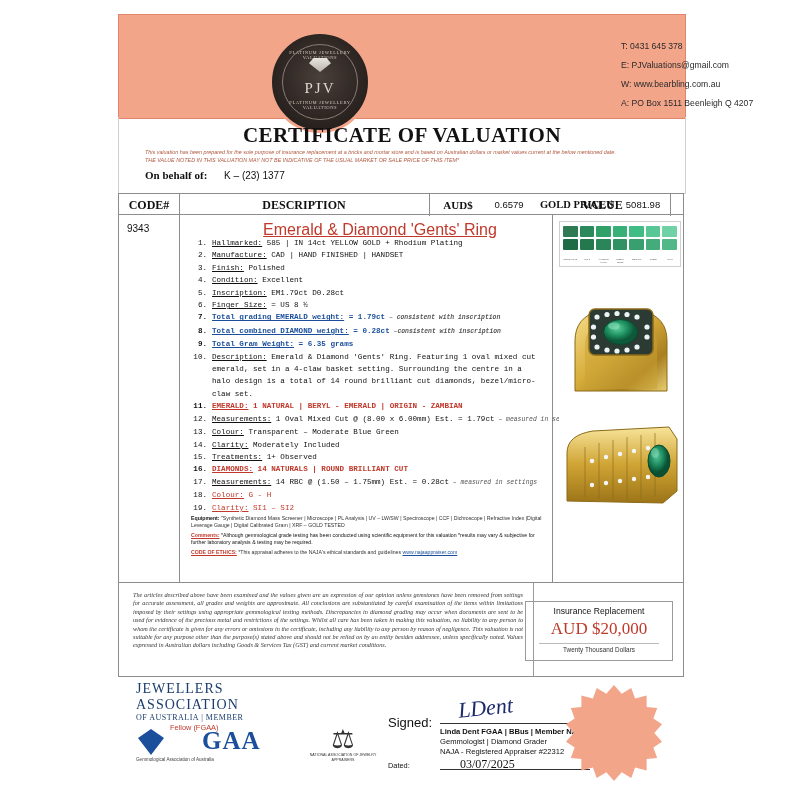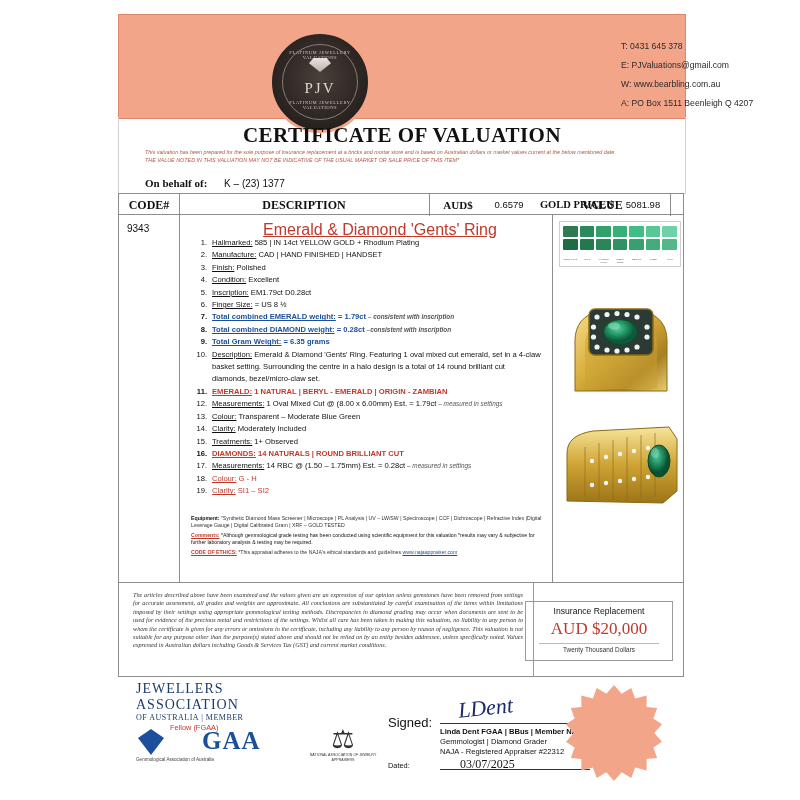--- a/index.html
+++ b/index.html
@@ -24,35 +24,35 @@
   .brand div{font-family:"Liberation Serif",serif;font-weight:bold;letter-spacing:5px;color:#20201f;font-size:19px;line-height:21px;}
   .abn{margin-top:5px;font-size:6.5px;letter-spacing:1px;font-weight:normal !important;color:#3a332f;}
 
   .contact{position:absolute;left:502px;top:22px;width:180px;font-family:"Liberation Sans",sans-serif;font-size:8.6px;color:#2a2a2a;line-height:19px;}
 
   
   .titlebar{position:absolute;left:118px;top:117px;width:566px;height:76px;border:1px solid #cfcfcf;border-top:none;}
   .cert-title{position:absolute;left:0;right:0;top:6px;text-align:center;font-family:"Liberation Serif",serif;
       font-weight:bold;font-size:21px;letter-spacing:.5px;color:#111;}
   .disclaimer{position:absolute;left:26px;right:20px;top:32px;font-family:"Liberation Sans",sans-serif;font-size:5.4px;color:#b0583f;line-height:7.5px;font-style:italic;}
-  .onbehalf{position:absolute;left:26px;top:60px;font-family:"Liberation Serif",serif;font-size:11px;font-weight:bold;}
+  .onbehalf{position:absolute;left:26px;top:52px;font-family:"Liberation Serif",serif;font-size:11px;font-weight:bold;}
   .onbehalf .val{font-weight:normal;font-family:"Liberation Sans",sans-serif;font-size:10px;margin-left:14px;}
 
   
   .thead{position:absolute;left:118px;top:193px;width:566px;height:22px;border:1px solid #8d8d8d;box-sizing:border-box;background:#fff;}
   .thead .cell{position:absolute;top:0;height:22px;line-height:22px;font-family:"Liberation Serif",serif;font-size:12px;font-weight:bold;text-align:center;}
   .vline{position:absolute;top:0;width:1px;background:#8d8d8d;}
 
   
   .tbody{position:absolute;left:118px;top:215px;width:566px;height:368px;border:1px solid #8d8d8d;border-top:none;box-sizing:border-box;}
   .code{position:absolute;left:8px;top:8px;font-family:"Liberation Sans",sans-serif;font-size:10px;}
   .heading-red{position:absolute;left:96px;top:6px;width:330px;text-align:center;color:#c0392b;font-family:"Liberation Sans",sans-serif;font-size:16px;text-decoration:underline;}
 
   .lines{position:absolute;left:72px;top:22px;width:360px;}
-  .ln{position:relative;font-family:Liberation Sans, sans-serif;font-size:7.6px;line-height:12.4px;color:#111;white-space:nowrap;}
+  .ln{position:relative;font-family:Liberation Mono, monospace;font-size:7.6px;line-height:12.4px;color:#111;white-space:nowrap;}
   .ln .num{display:inline-block;width:16px;text-align:right;margin-right:5px;color:#111;}
   .ln .lbl{text-decoration:underline;}
   .ln.blue{color:#1b4f9c;}
   .ln.blue .lbl{color:#1b4f9c;}
   .ln.red{color:#c0392b;}
   .ln.red .lbl{color:#c0392b;}
   .ln .note{color:#555;font-size:6.4px;font-style:italic;}
   .ln.desc{white-space:normal;}
   .ln.desc .txt{display:inline-block;width:330px;vertical-align:top;}
   .ln.bold{font-weight:bold;}
@@ -169,21 +169,21 @@
     <div class="code">9343</div>
     <div class="heading-red">Emerald &amp; Diamond 'Gents' Ring</div>
 
     <div class="lines" id="lines">
         <div class="ln "><span class="num">1.</span><span class="txt"><span class="lbl">Hallmarked:</span> 585 | IN 14ct YELLOW GOLD + Rhodium Plating</span></div>
         <div class="ln "><span class="num">2.</span><span class="txt"><span class="lbl">Manufacture:</span> CAD | HAND FINISHED | HANDSET</span></div>
         <div class="ln "><span class="num">3.</span><span class="txt"><span class="lbl">Finish:</span> Polished</span></div>
         <div class="ln "><span class="num">4.</span><span class="txt"><span class="lbl">Condition:</span> Excellent</span></div>
         <div class="ln "><span class="num">5.</span><span class="txt"><span class="lbl">Inscription:</span> EM1.79ct D0.28ct</span></div>
         <div class="ln "><span class="num">6.</span><span class="txt"><span class="lbl">Finger Size:</span> = US 8 ½</span></div>
-        <div class="ln blue bold"><span class="num">7.</span><span class="txt"><span class="lbl">Total combined EMERALD weight:</span> = 1.79ct<span class="note"> – consistent with inscription</span></span></div>
+        <div class="ln blue bold"><span class="num">7.</span><span class="txt"><span class="lbl">Total grading EMERALD weight:</span> = 1.79ct<span class="note"> – consistent with inscription</span></span></div>
         <div class="ln blue bold"><span class="num">8.</span><span class="txt"><span class="lbl">Total combined DIAMOND weight:</span> = 0.28ct<span class="note"> –consistent with inscription</span></span></div>
         <div class="ln blue bold"><span class="num">9.</span><span class="txt"><span class="lbl">Total Gram Weight:</span> = 6.35 grams</span></div>
         <div class="ln desc"><span class="num">10.</span><span class="txt"><span class="lbl">Description:</span> Emerald &amp; Diamond 'Gents' Ring. Featuring 1 oval mixed cut emerald, set in a 4-claw basket setting. Surrounding the centre in a halo design is a total of 14 round brilliant cut diamonds, bezel/micro-claw set.</span></div>
         <div class="ln red bold"><span class="num">11.</span><span class="txt"><span class="lbl">EMERALD:</span> 1 NATURAL | BERYL - EMERALD | ORIGIN - ZAMBIAN</span></div>
         <div class="ln "><span class="num">12.</span><span class="txt"><span class="lbl">Measurements:</span> 1 Oval Mixed Cut @ (8.00 x 6.00mm)  Est. = 1.79ct<span class="note"> – measured in settings</span></span></div>
         <div class="ln "><span class="num">13.</span><span class="txt"><span class="lbl">Colour:</span> Transparent – Moderate Blue Green</span></div>
         <div class="ln "><span class="num">14.</span><span class="txt"><span class="lbl">Clarity:</span> Moderately Included</span></div>
         <div class="ln "><span class="num">15.</span><span class="txt"><span class="lbl">Treatments:</span> 1+ Observed</span></div>
         <div class="ln red bold"><span class="num">16.</span><span class="txt"><span class="lbl">DIAMONDS:</span> 14 NATURALS | ROUND BRILLIANT CUT</span></div>
         <div class="ln "><span class="num">17.</span><span class="txt"><span class="lbl">Measurements:</span> 14 RBC @ (1.50 – 1.75mm)  Est. = 0.28ct<span class="note"> – measured in settings</span></span></div>

